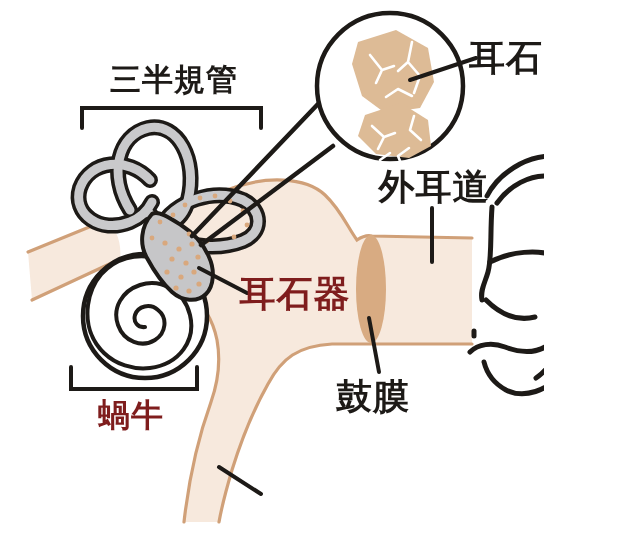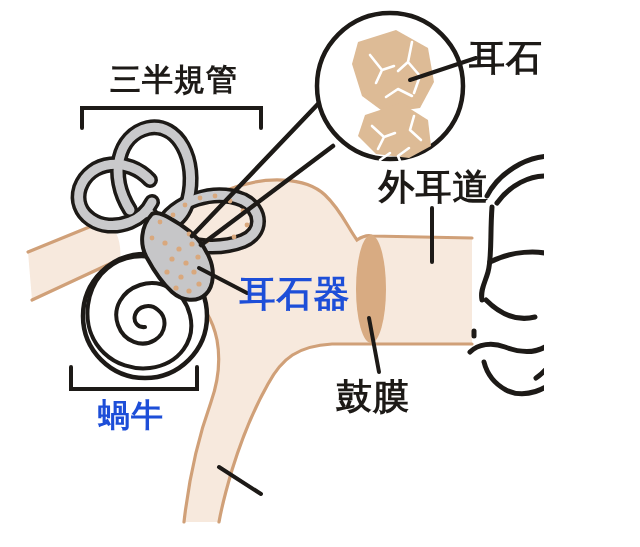--- a/index.html
+++ b/index.html
@@ -7,21 +7,21 @@
     position:relative;width:544px;height:547px;background:#ffffff;overflow:hidden;
     font-family:"Liberation Sans","DejaVu Sans",sans-serif;
     border-radius:7px;
   }
   #art{position:absolute;left:0;top:0;}
   .label{
     position:absolute;transform:translate(-50%,-50%);
     font-weight:bold;color:#1d1a17;white-space:nowrap;
     font-size:36px;letter-spacing:1px;line-height:1;
   }
-  .label.accent{color:#1d4ed8;}
+  .label.accent{color:#7f1d1d;}
   .lbl-sanhankikan{left:174px;top:79px;font-size:31px;}
   .lbl-jiseki{left:506px;top:58px;}
   .lbl-gaijido{left:434px;top:187px;text-align:right;}
   .lbl-jisekiki{left:295px;top:294px;}
   .lbl-kagyu{left:131px;top:415px;font-size:32px;}
   .lbl-komaku{left:373px;top:397px;}
   .lbl-jikan{left:297px;top:497px;}
 </style>
 </head>
 <body>

